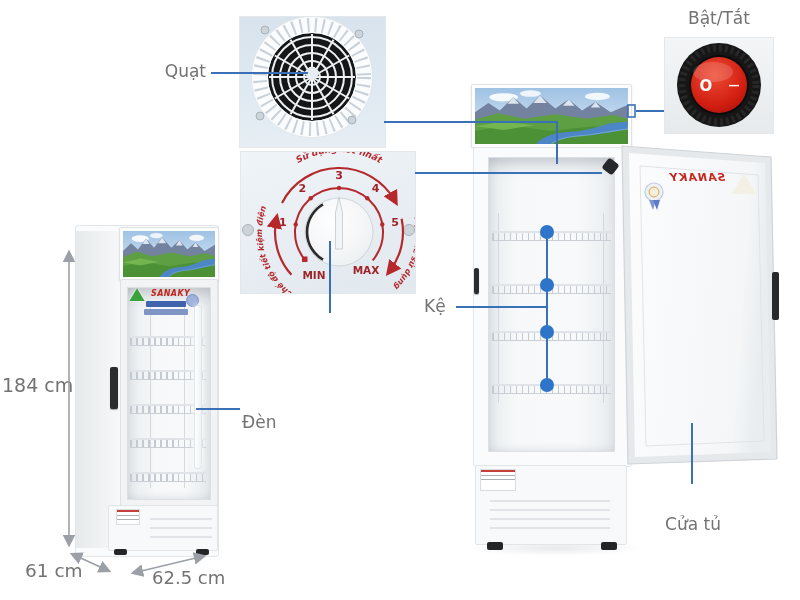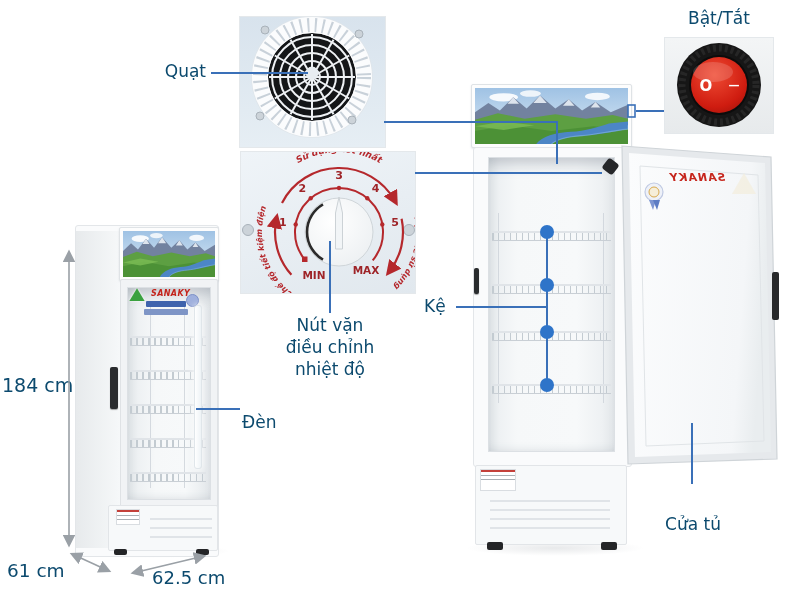--- a/index.html
+++ b/index.html
@@ -1,19 +1,19 @@
 <!DOCTYPE html>
 <html><head>
 <meta charset="utf-8">
 <style>
   html,body{margin:0;padding:0;background:#fff;}
   #stage{position:relative;width:800px;height:600px;background:#ffffff;overflow:hidden;
          font-family:"DejaVu Sans",sans-serif;}
   .abs{position:absolute;}
-  .lbl{position:absolute;color:#0c4a6e;font-size:17px;line-height:1.25;white-space:nowrap;}
+  .lbl{position:absolute;color:#737373;font-size:17px;line-height:1.25;white-space:nowrap;}
   .ctr{text-align:center;}
   .rgt{text-align:right;}
   
   .shell{position:absolute;background:#fafbfc;border:1px solid #e3e6e9;border-radius:3px;}
   .banner{position:absolute;background:#fdfdfd;border:1px solid #dfe3e6;border-radius:2px;
           box-shadow:0 1px 2px rgba(150,160,170,.25);padding:3px;}
   .banner svg{display:block;}
   .interior{position:absolute;border:1px solid #dce0e4;
      background:linear-gradient(90deg,#dde2e5 0,#eef1f3 10px,#f6f8f9 28px,#f7f9fa 70%,#eef1f3 calc(100% - 12px),#e2e6e9 100%);
      box-shadow:inset 0 16px 14px -10px rgba(110,122,135,.38), inset 0 -8px 10px -8px rgba(110,122,135,.22);}
@@ -247,31 +247,26 @@
       <circle cx="54" cy="47" r="37" fill="none" stroke="#2e2e2e" stroke-width="7" stroke-dasharray="3 3" opacity="0.7"></circle>
       <circle cx="54" cy="47" r="30" fill="#0c0c0c"></circle>
       <circle cx="54" cy="47" r="28" fill="url(#redg)"></circle>
       <ellipse cx="48" cy="34" rx="20" ry="10" fill="#ffffff" opacity="0.16"></ellipse>
       <text x="41" y="53" text-anchor="middle" font-size="15" font-weight="bold" fill="#ffffff">O</text>
       <text x="69" y="51" text-anchor="middle" font-size="11" font-weight="bold" fill="#ffffff">—</text>
     </svg>
   </div>
 
   <div class="lbl rgt" style="left:140px;top:61px;width:66px;">Quạt</div>
-  <div class="lbl ctr" style="left:268px;top:314px;width:124px;white-space:normal;line-height:1.3;">
-    <div>Nút vặn</div>
-    <div>điều chỉnh</div>
-    <div>nhiệt độ</div>
-  </div>
   <div class="lbl" style="left:424px;top:296px;">Kệ</div>
   <div class="lbl ctr" style="left:648px;top:514px;width:90px;">Cửa tủ</div>
   <div class="lbl ctr" style="left:665px;top:8px;width:108px;">Bật/Tắt</div>
   <div class="lbl" style="left:242px;top:412px;">Đèn</div>
   <div class="lbl rgt" style="left:2px;top:374px;width:62px;font-size:19px;text-align:right;">184 cm</div>
-  <div class="lbl" style="left:7px;top:559px;font-size:18.5px;">61 cm</div>
+  <div class="lbl" style="left:25px;top:559px;font-size:18.5px;">61 cm</div>
   <div class="lbl" style="left:152px;top:567px;font-size:18px;">62.5 cm</div>
 
   <svg id="overlay" width="800" height="600" viewBox="0 0 800 600">
     <defs>
       <marker id="garrow" viewBox="0 0 10 10" refX="8" refY="5" markerWidth="8" markerHeight="8" orient="auto-start-reverse">
         <path d="M0,0 L10,5 L0,10 Z" fill="#9aa0a6"></path>
       </marker>
     </defs>
 
     <g stroke="#3a70b8" stroke-width="2" fill="none">

